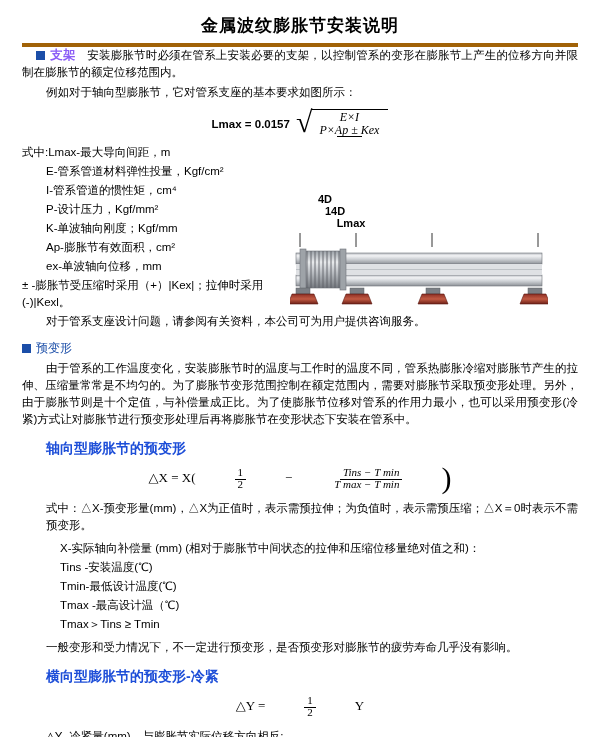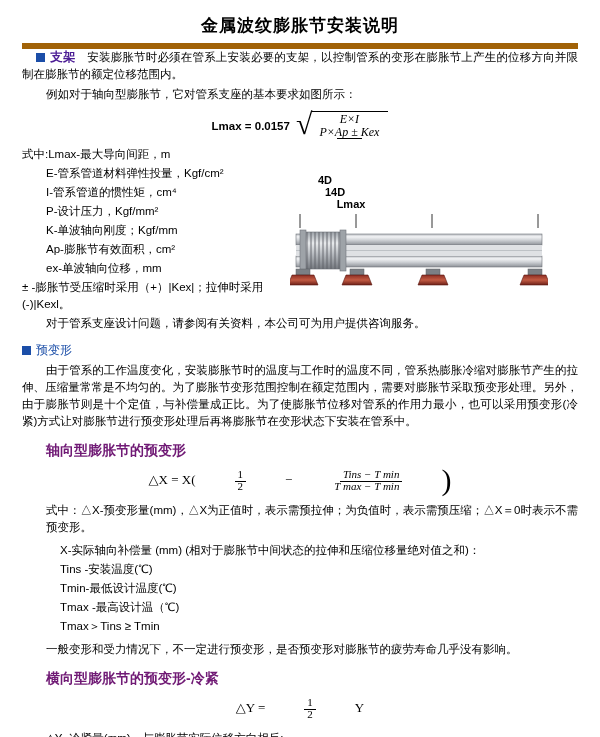--- a/index.html
+++ b/index.html
@@ -22,21 +22,21 @@
     padding: 0;
     box-sizing: border-box;
   }
   .doc-title {
     text-align: center;
     font-size: 17px;
     font-weight: bold;
     letter-spacing: 1px;
     margin: 14px 0 0 0;
     padding: 0 0 6px 0;
-    border-bottom: 6px solid #a16207;
+    border-bottom: 4px solid #a16207;
     margin-left: 22px;
     margin-right: 22px;
   }
   .body-wrap {
     padding: 0 22px;
     box-sizing: border-box;
   }
   p.para {
     margin: 0 0 3px 0;
     line-height: 17px;
@@ -65,25 +65,25 @@
     color: #1b4ea8;
   }
   .sec-head.inline-first {
     font-weight: normal;
     color: #000;
     font-size: 11.5px;
     text-indent: 14px;
   }
   .sec-head.inline-first .htxt {
     font-weight: bold;
-    color: #4c1d95;
+    color: #8b5cf6;
     font-size: 12.5px;
   }
   .sub-head {
-    color: #701a75;
+    color: #1d4ed8;
     font-weight: bold;
     font-size: 14px;
     margin: 12px 0 6px 0;
     text-indent: 24px;
   }
   .list-line {
     margin: 0 0 2px 0;
     line-height: 17px;
     font-size: 11.5px;
     padding-left: 24px;
@@ -135,21 +135,21 @@
   .frac .num {
     border-bottom: 1px solid #000;
     padding: 0 3px 12px 3px;
   }
   .frac .den {
     padding: 1px 3px 0 3px;
   }
   
   .diagram-row {
     display: flex;
-    align-items: center;
+    align-items: flex-end;
   }
   .left-col {
     width: 268px;
     flex: 0 0 268px;
   }
   .right-col {
     flex: 1 1 auto;
     padding-top: 6px;
   }
   .dim-row {

